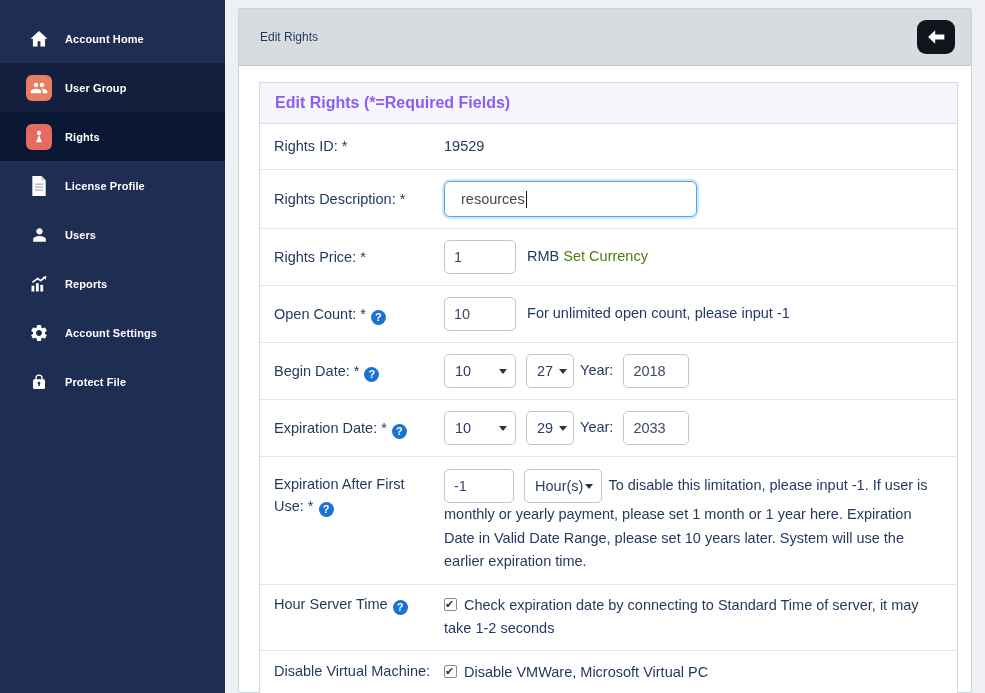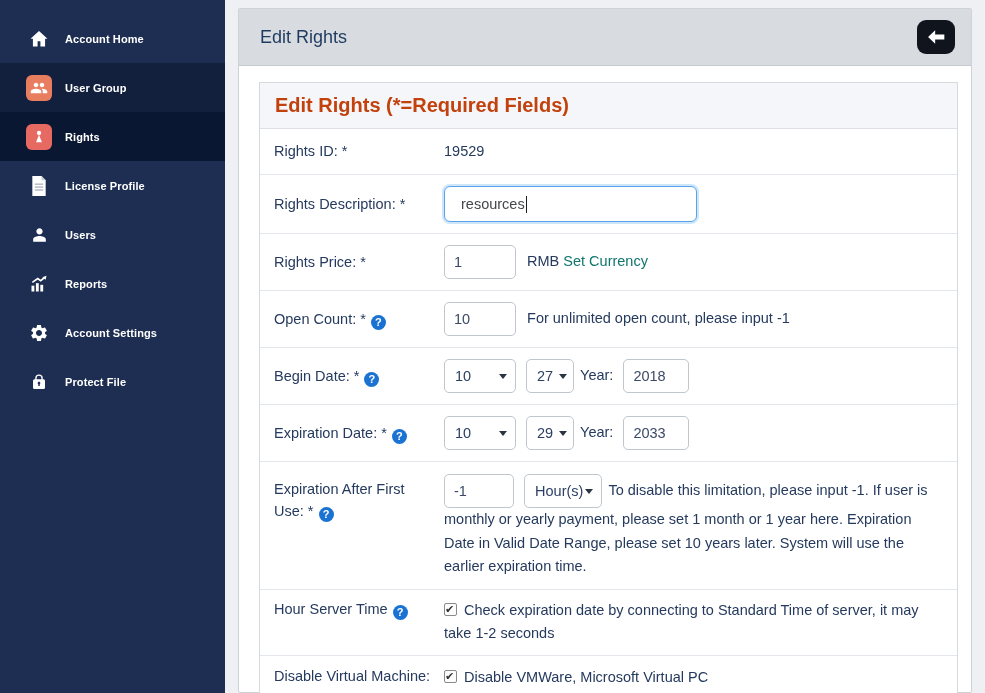--- a/index.html
+++ b/index.html
@@ -20,28 +20,28 @@
   .icon-box { width:26px; height:26px; border-radius:6px; display:flex; align-items:center; justify-content:center; }
   .icon-box.salmon { background:#e87e5f; }
   .icon-box.red { background:#e76a62; }
   .side-label { color:#ffffff; font-size:11px; font-weight:600; margin-left:13px; letter-spacing:.1px; }
 
   
   .main { flex:1; padding:8px 13px 0 13px; display:flex; }
   .card { background:#ffffff; border:1px solid #cdd2d8; border-radius:2px; flex:1; display:flex; flex-direction:column; }
   .card-header { flex:0 0 57px; background:#d8dbe0; border-bottom:1px solid #c5cad0;
                  display:flex; align-items:center; justify-content:space-between; padding:0 16px 0 21px; }
-  .card-title { font-size:18px; color:#1e3a5f; }
+  .card-title { font-size:12px; color:#1e3a5f; }
   .back-btn { width:38px; height:34px; background:#10151d; border:none; border-radius:9px;
               display:flex; align-items:center; justify-content:center; cursor:pointer; }
   .card-body { padding:16px 13px 0 20px; flex:1; }
 
   .form-box { border:1px solid #d5dade; background:#fff; }
   .form-title { background:#f5f6f9; border-bottom:1px solid #dde1e6; padding:11px 15px;
-                font-weight:bold; color:#c2410c; font-size:20px; }
+                font-weight:bold; color:#8b5cf6; font-size:16px; }
 
   .form-row { display:flex; align-items:center; border-bottom:1px solid #e3e6ea; padding:11px 14px; }
   .form-row.top { align-items:flex-start; }
   .form-row.last { border-bottom:1px solid #e3e6ea; }
   .row-label { flex:0 0 170px; padding-right:8px; font-size:14.5px; line-height:1.5; color:#253a5e; }
   .row-control { flex:1; font-size:14.5px; line-height:1.62; color:#253a5e; }
 
   .q { display:inline-block; width:15px; height:15px; border-radius:50%; background:#1a73d2;
        color:#fff; font-size:11px; font-weight:bold; text-align:center; line-height:15px;
        margin-left:5px; vertical-align:-2px; cursor:pointer; }
@@ -59,21 +59,21 @@
             border:1px solid #bfc6cd; border-radius:5px; background:#fff; color:#2b3f63;
             padding:0 8px 0 10px; vertical-align:middle; cursor:pointer; }
   .select.w72s { width:72px; } .select.w48s { width:48px; }
   .caret-down { width:0; height:0; border-left:4.5px solid transparent; border-right:4.5px solid transparent;
                 border-top:5.5px solid #2b3442; margin-left:6px; }
 
   .dd-btn { display:inline-flex; align-items:center; height:34px; border:1px solid #bfc6cd;
             border-radius:5px; background:#fff; color:#2b3f63; padding:0 8px 0 10px;
             font-size:14.5px; vertical-align:middle; cursor:pointer; }
 
-  .link { color:#0f766e; text-decoration:none; cursor:pointer; }
+  .link { color:#4d7c0f; text-decoration:none; cursor:pointer; }
   .mr6 { margin-right:6px; } .mr7 { margin-right:7px; }
   .year-lbl { margin:16px 6px 0 2px; }
 
   .cb { display:inline-block; width:13px; height:13px; border:1px solid #8a8a8a; border-radius:2px;
         background:#fdfdfd; margin-right:7px; vertical-align:-1px; position:relative; cursor:pointer; }
   .cb::after { content:"\2714"; position:absolute; left:0px; top:-3px; font-size:11px; color:#333; }
 
   svg { display:block; }
 </style>
 </head>

